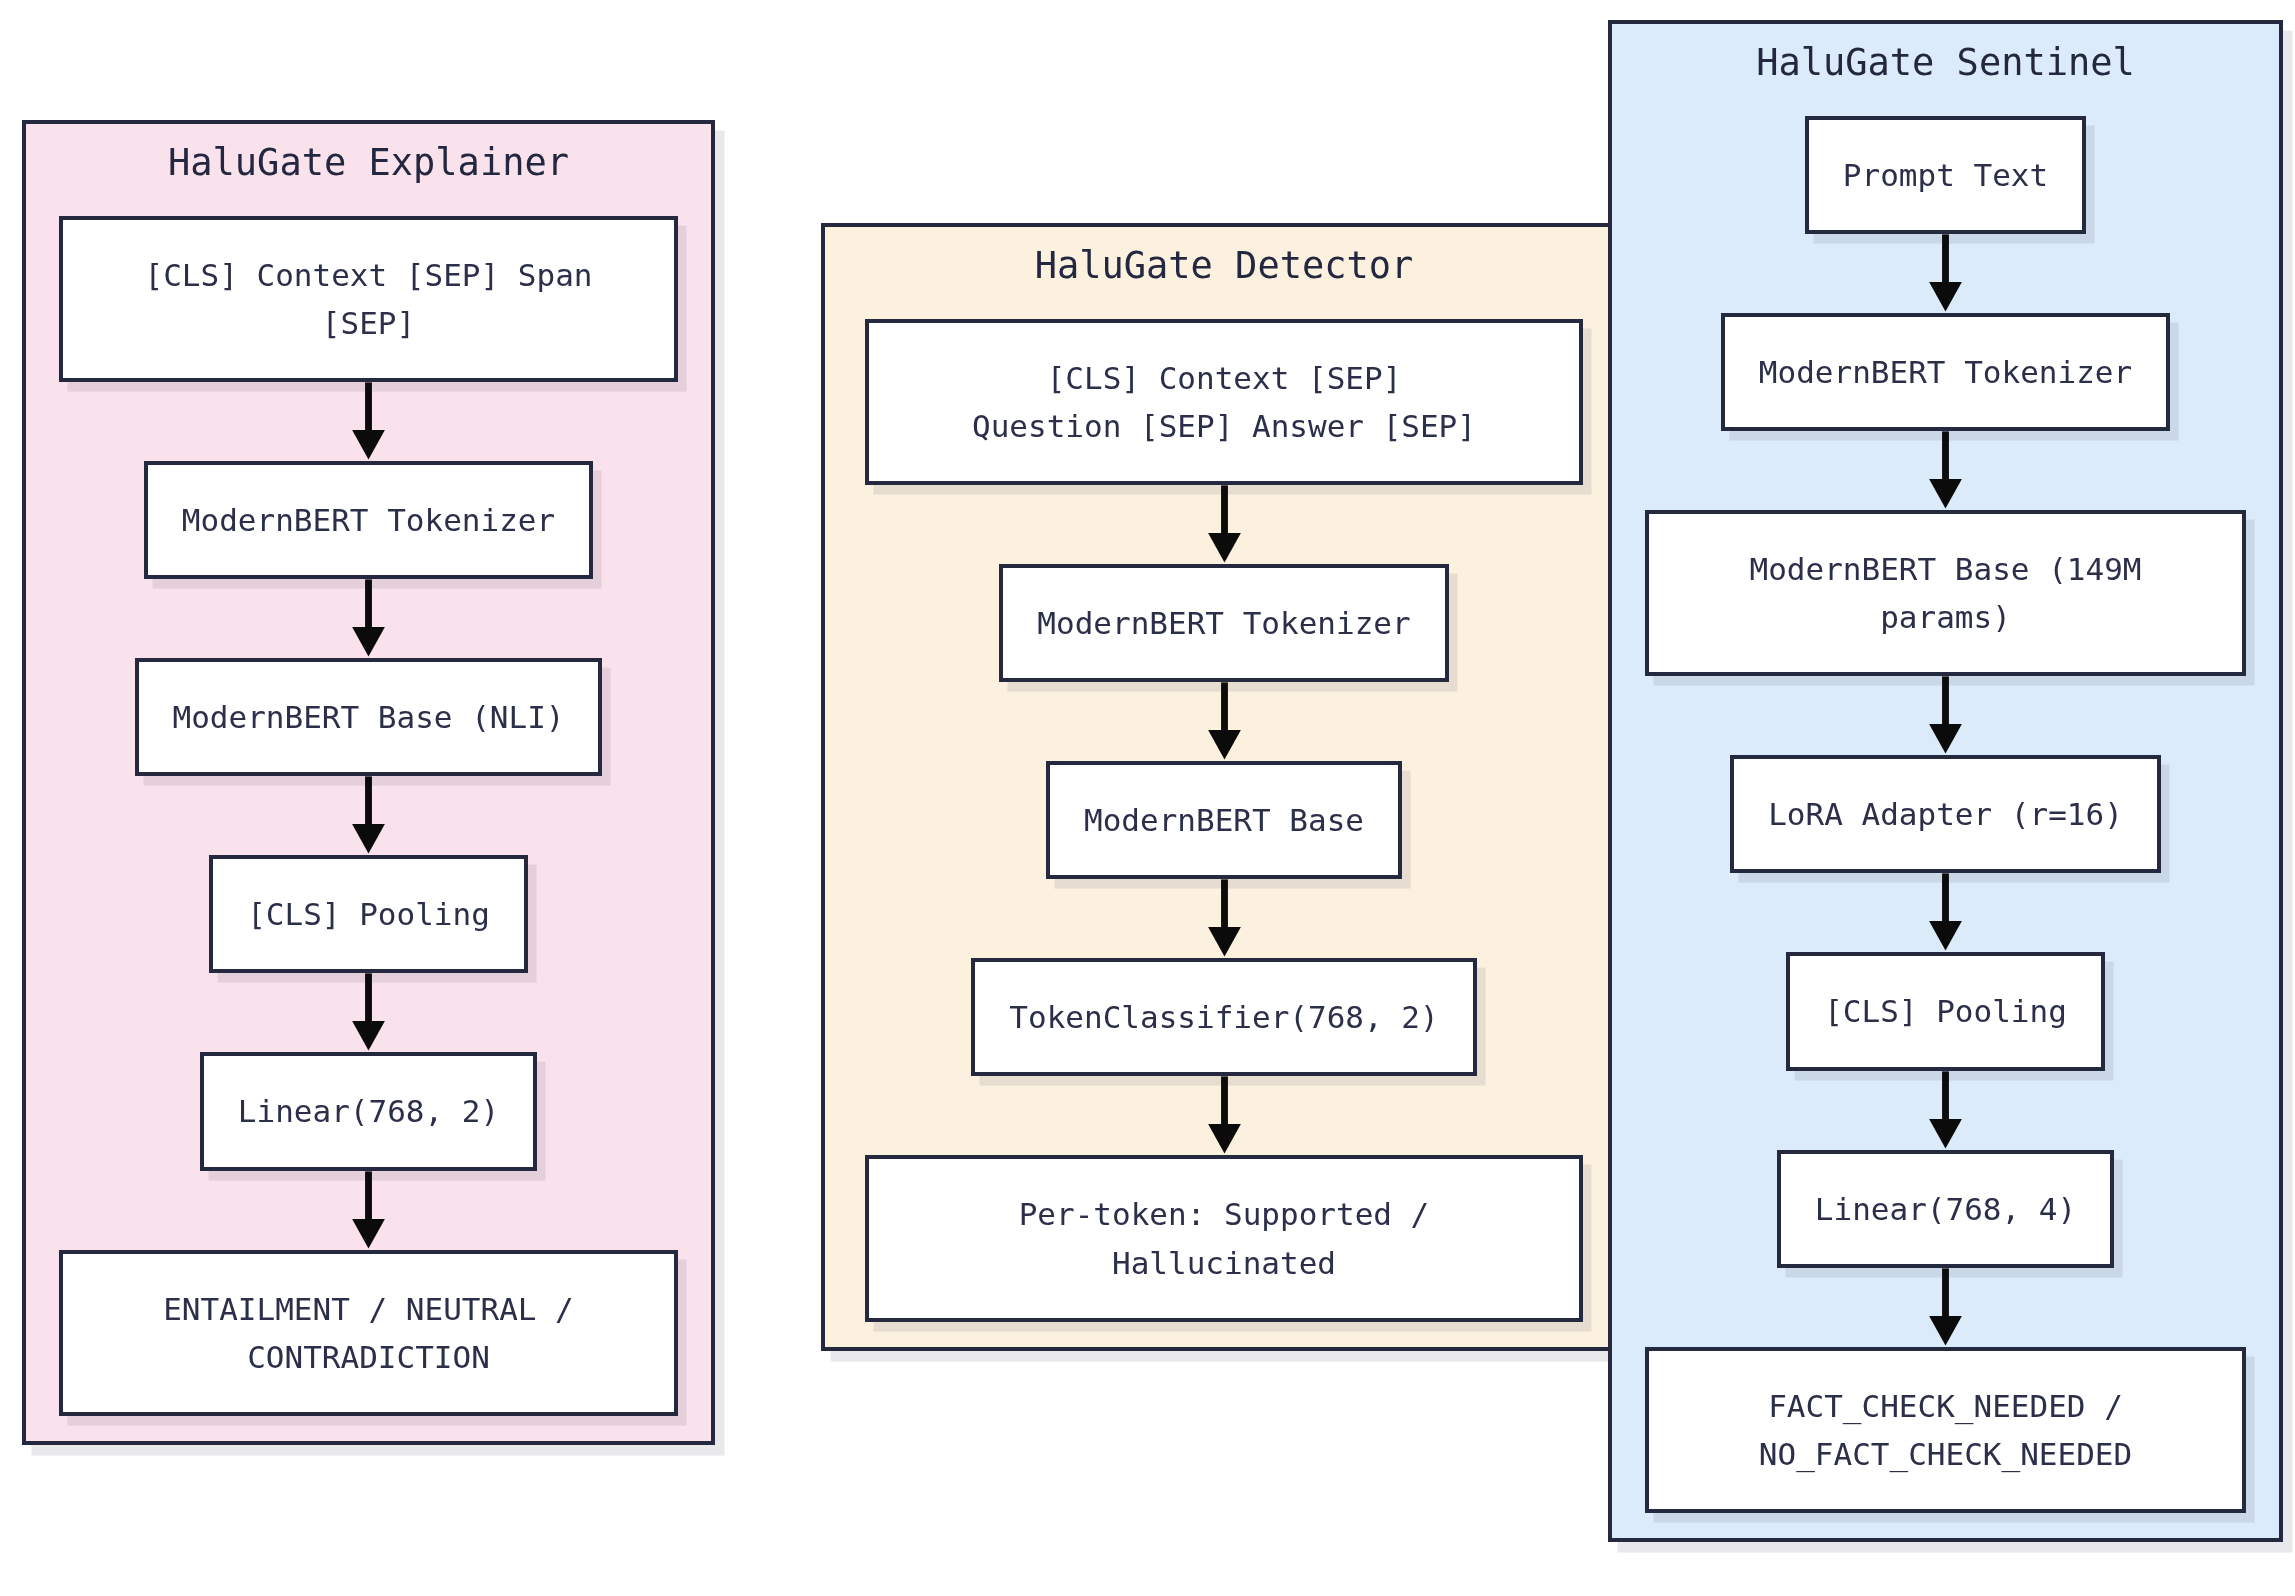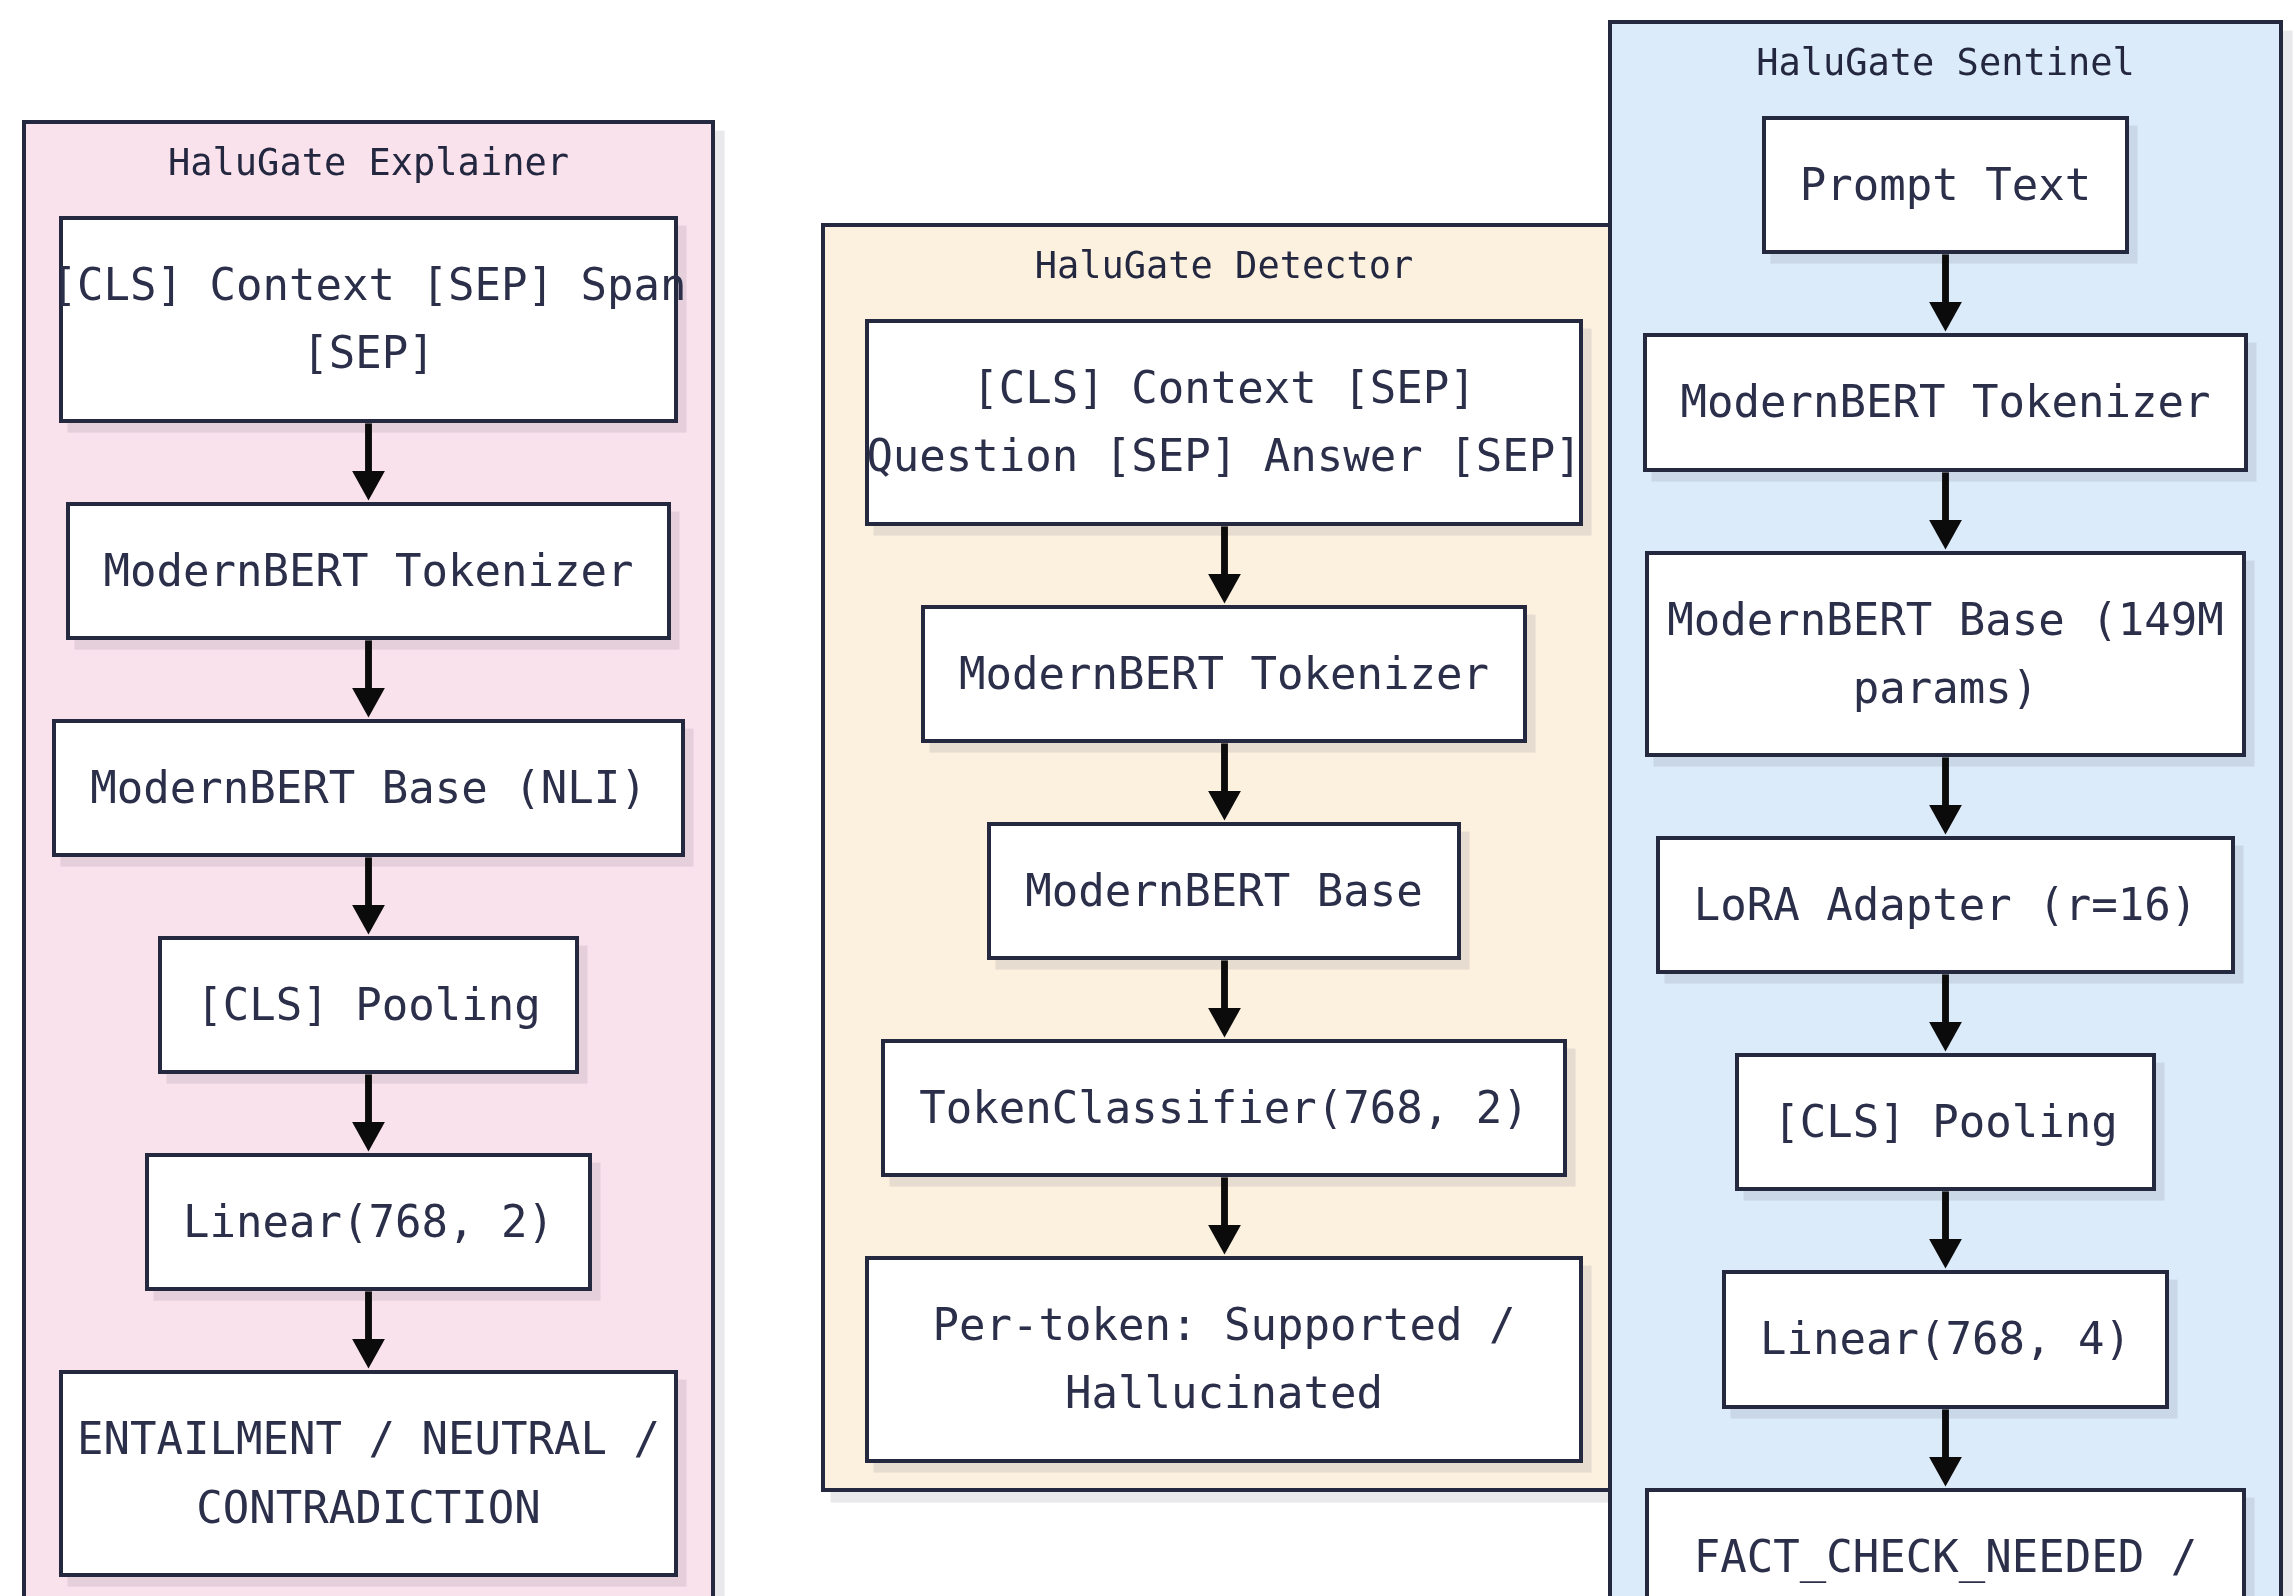--- a/index.html
+++ b/index.html
@@ -62,21 +62,21 @@
     justify-content: center;
     padding: 31px 34px;
   }
   .node.wide {
     width: calc(100% - 66px);
     padding: 31px 10.6px;
   }
   .node .label {
     white-space: pre;
     text-align: center;
-    font-size: 44px;
+    font-size: 31px;
     line-height: 1.55;
     font-weight: 500;
     color: #2B2F4A;
   }
   .arrow {
     height: 79px;
     display: flex;
     align-items: center;
     justify-content: center;
   }

